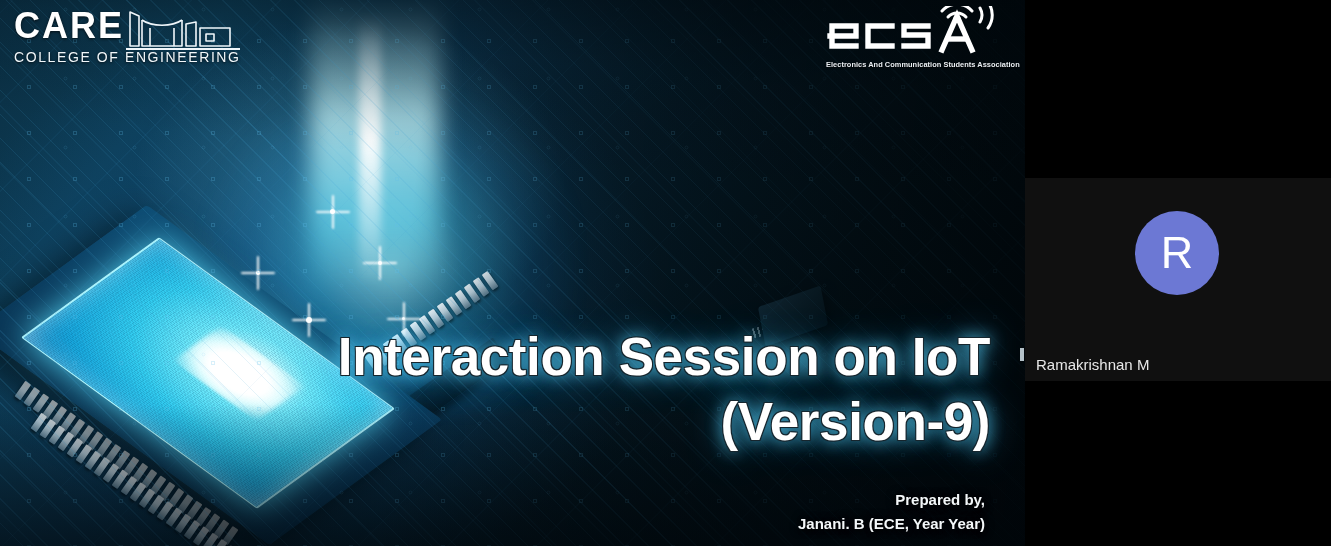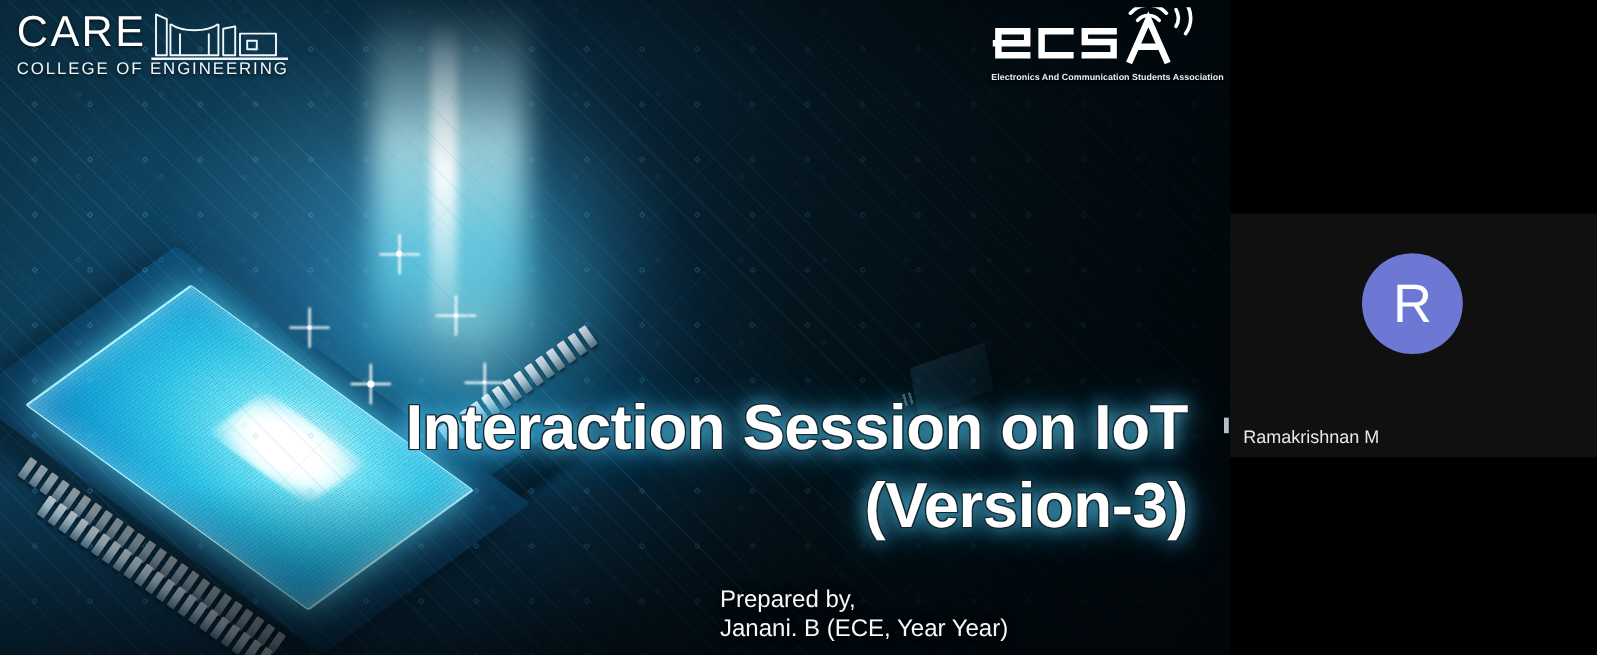--- a/index.html
+++ b/index.html
@@ -139,21 +139,21 @@
   }
   .smd-legs {
     position:absolute; left:752px; top:320px; width:62px; height:10px;
     transform:rotate(-16deg);
     background:repeating-linear-gradient(90deg, rgba(215,235,245,0.85) 0 2px, rgba(0,0,0,0) 2px 5px);
   }
 
   
   #care-logo { position:absolute; left:14px; top:6px; width:230px; height:68px; }
   #care-word {
-    font-size:36px; font-weight:normal; letter-spacing:2px; color:#ffffff;
+    font-size:36px; font-weight:bold; letter-spacing:2px; color:#ffffff;
     line-height:40px; text-shadow:0 1px 3px rgba(0,0,0,0.7);
   }
   #care-building { position:absolute; left:112px; top:2px; width:118px; height:44px; }
   #care-sub {
     font-size:14px; letter-spacing:1.6px; color:#f2f7fa; line-height:22px;
     text-shadow:0 1px 3px rgba(0,0,0,0.75);
   }
 
   
   #ecsa-logo { position:absolute; left:826px; top:6px; width:192px; height:70px; }
@@ -175,22 +175,22 @@
     letter-spacing:-0.4px; white-space:nowrap;
     text-shadow:
       0 0 2px #1d2f38, 1px 1px 0 #15242c, -1px 1px 0 #15242c,
       1px -1px 0 #15242c, -1px -1px 0 #15242c,
       0 0 16px rgba(90,215,255,0.95), 0 0 34px rgba(60,190,255,0.70);
   }
   #title-line-2 { margin-top:12px; }
 
   #prepared-block {
     position:absolute; left:600px; top:488px; width:385px;
-    color:#f4f8fa;
-    font-size:20px; font-weight:normal; line-height:24px;
+    text-align:right; color:#f4f8fa;
+    font-size:15px; font-weight:bold; line-height:24px;
     text-shadow:0 1px 4px rgba(0,0,0,0.95), 0 0 10px rgba(0,0,0,0.8);
   }
 
   
   #edge-artifact {
     position:absolute; left:1020px; top:348px; width:4px; height:13px;
     background:rgba(225,240,248,0.8);
   }
 
   
@@ -367,21 +367,21 @@
           <path d="M154 16 A 14 14 0 0 0 154 2"></path>
           <path d="M162 22 A 22 22 0 0 0 162 -4"></path>
         </g>
         <circle cx="131" cy="13" r="3.6" fill="#ffffff"></circle>
       </svg>
       <div id="ecsa-sub">Electronics And Communication Students Association</div>
     </div>
 
     <div id="title-block">
       <div class="slide-title" id="title-line-1">Interaction Session on IoT</div>
-      <div class="slide-title" id="title-line-2">(Version-3)</div>
+      <div class="slide-title" id="title-line-2">(Version-9)</div>
     </div>
 
     <div id="prepared-block">
       <div>Prepared by,</div>
       <div>Janani. B (ECE, Year Year)</div>
     </div>
 
     <div id="edge-artifact"></div>
   </div>
 

